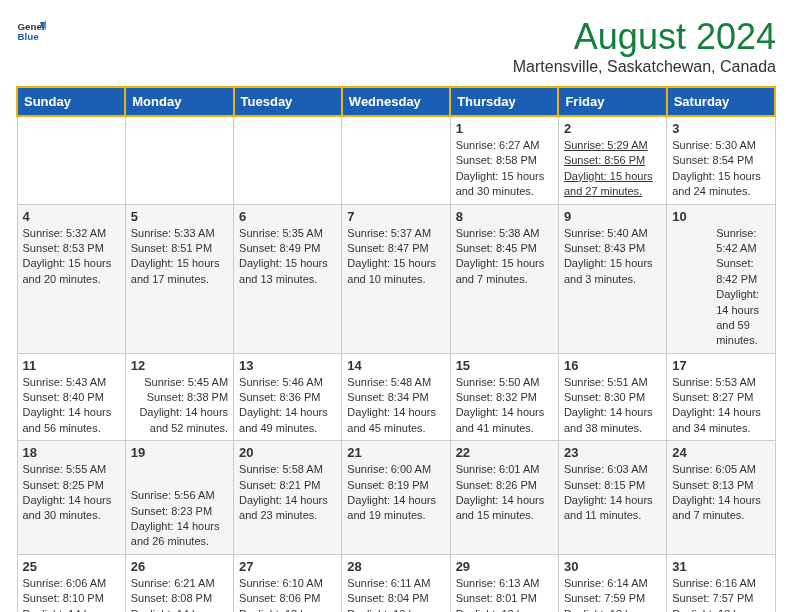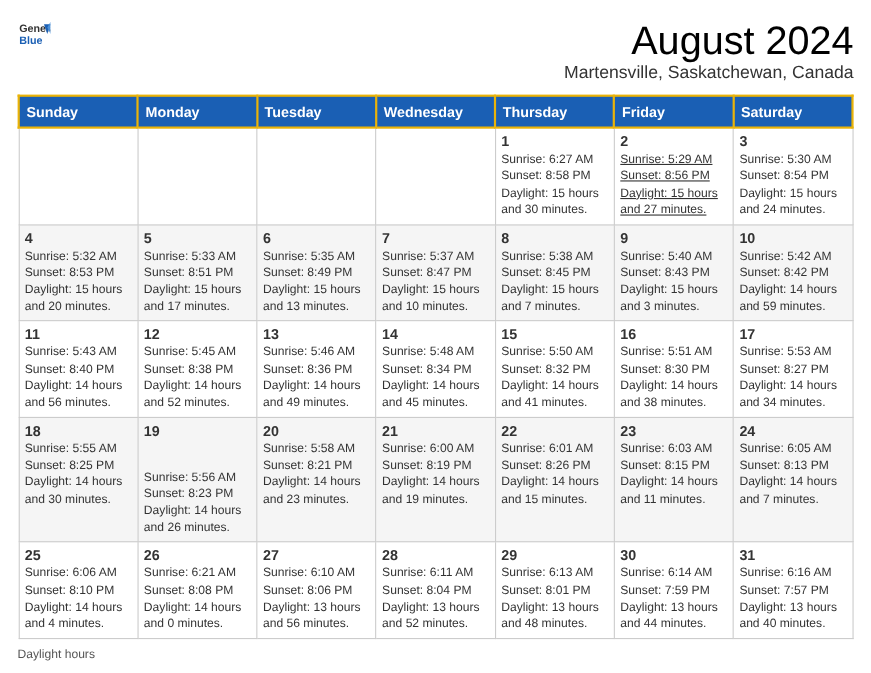--- a/index.html
+++ b/index.html
@@ -24,21 +24,21 @@
     .logo-icon {
       width: 30px;
       height: 30px;
     }
     .title-area {
       text-align: right;
     }
     .month-title {
       font-size: 36px;
       font-weight: normal;
-      color: #000000;
+      color: #15803d;
     }
     .location-title {
       font-size: 16px;
       color: #333;
     }
     table {
       width: 100%;
       border-collapse: collapse;
       table-layout: fixed;
     }
@@ -168,35 +168,35 @@
 Daylight: 15 hours and 7 minutes.</div>
         </td>
         <td>
           <div class="day-number">9</div>
           <div class="day-info" style="white-space: pre-line;">Sunrise: 5:40 AM
 Sunset: 8:43 PM
 Daylight: 15 hours and 3 minutes.</div>
         </td>
         <td>
           <div class="day-number">10</div>
-          <div class="day-info" style="white-space: pre-line;">Sunrise: 5:42 AM
+          <div class="day-info" style="white-space: pre-line; margin-left: 44px;">Sunrise: 5:42 AM
 Sunset: 8:42 PM
 Daylight: 14 hours and 59 minutes.</div>
         </td>
       </tr>
       <tr>
         <td>
           <div class="day-number">11</div>
           <div class="day-info" style="white-space: pre-line;">Sunrise: 5:43 AM
 Sunset: 8:40 PM
 Daylight: 14 hours and 56 minutes.</div>
         </td>
         <td>
           <div class="day-number">12</div>
-          <div class="day-info" style="white-space: pre-line;">Sunrise: 5:45 AM
+          <div class="day-info" style="white-space: pre-line; text-align: right;">Sunrise: 5:45 AM
 Sunset: 8:38 PM
 Daylight: 14 hours and 52 minutes.</div>
         </td>
         <td>
           <div class="day-number">13</div>
           <div class="day-info" style="white-space: pre-line;">Sunrise: 5:46 AM
 Sunset: 8:36 PM
 Daylight: 14 hours and 49 minutes.</div>
         </td>
         <td>

